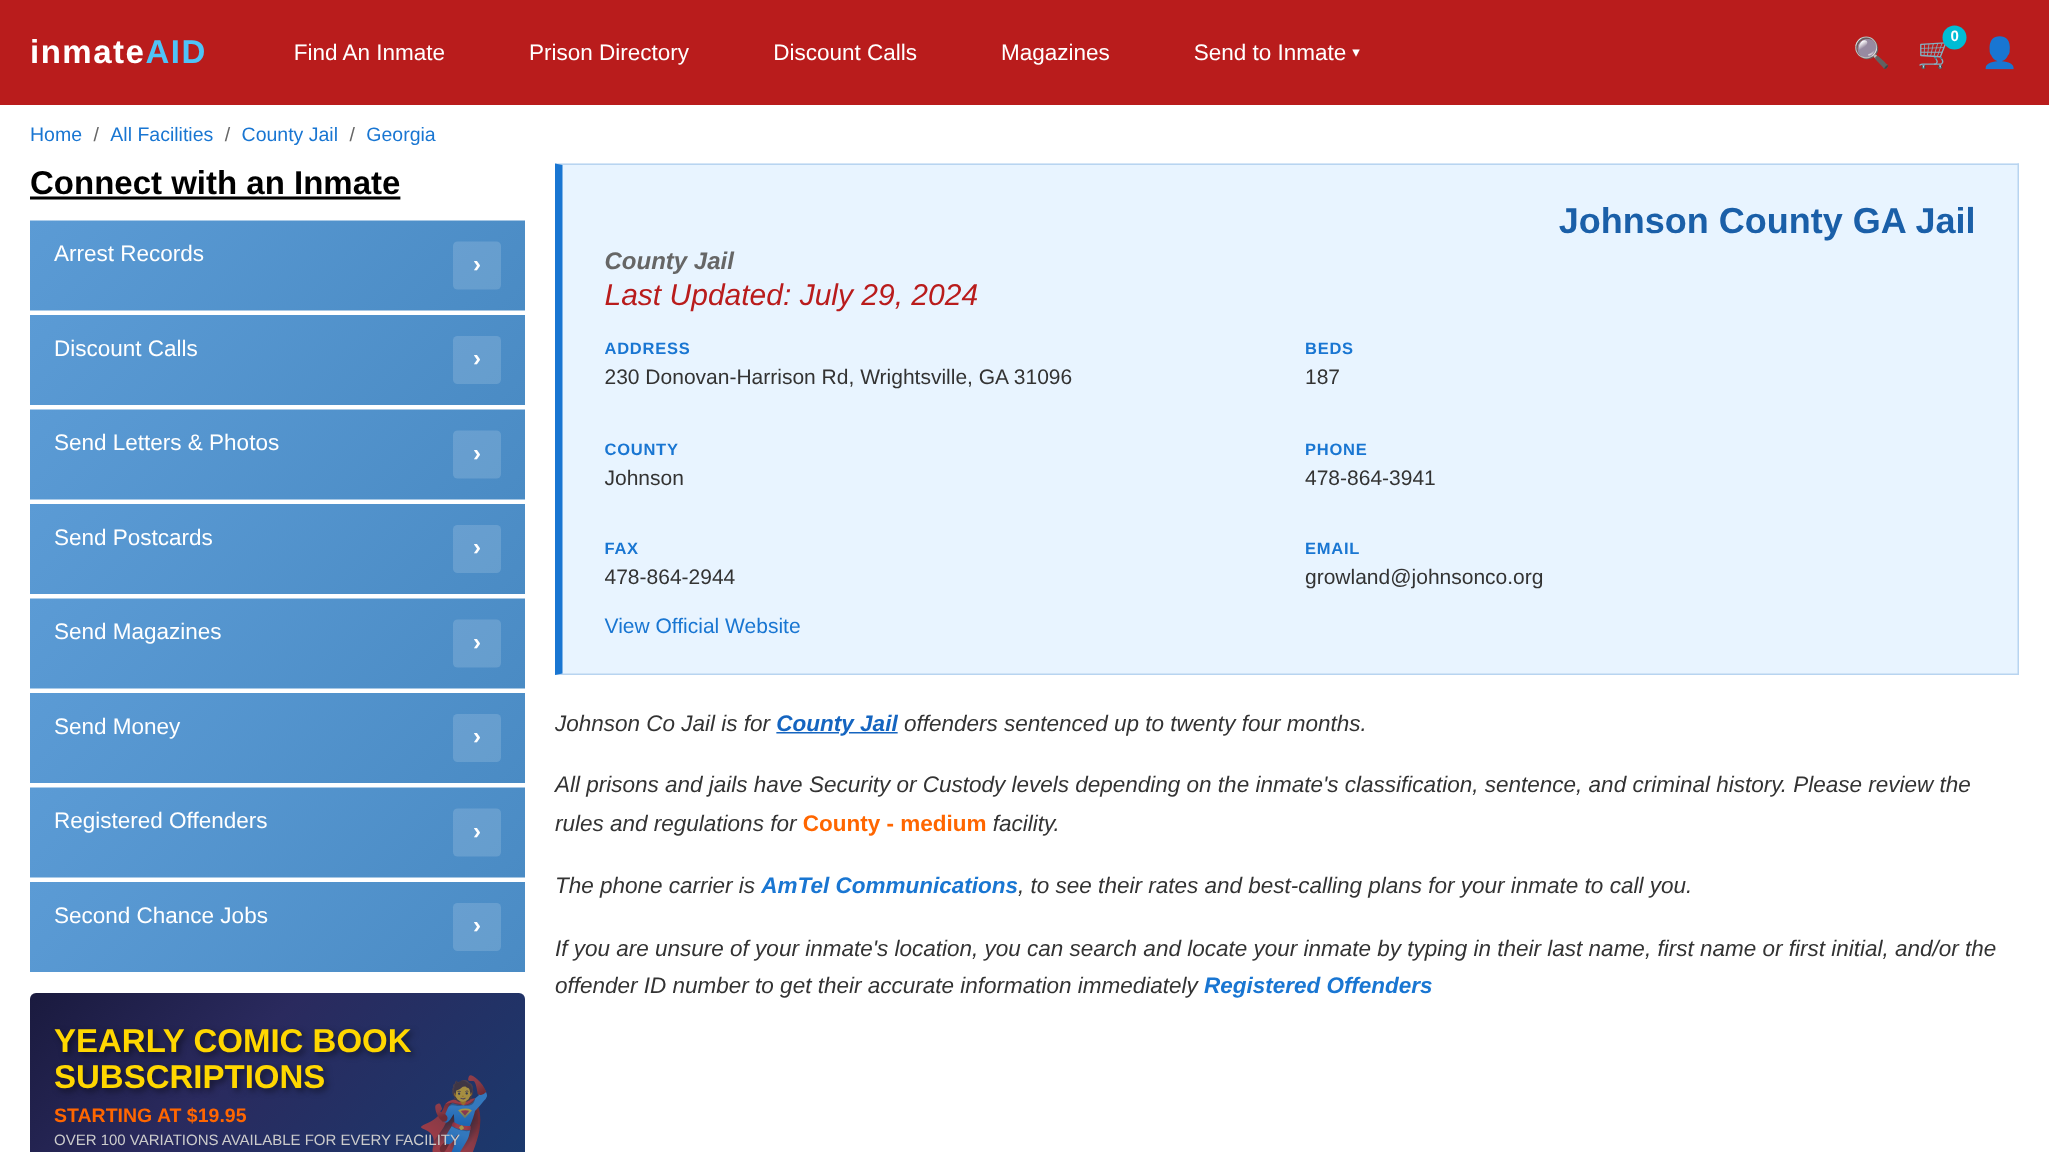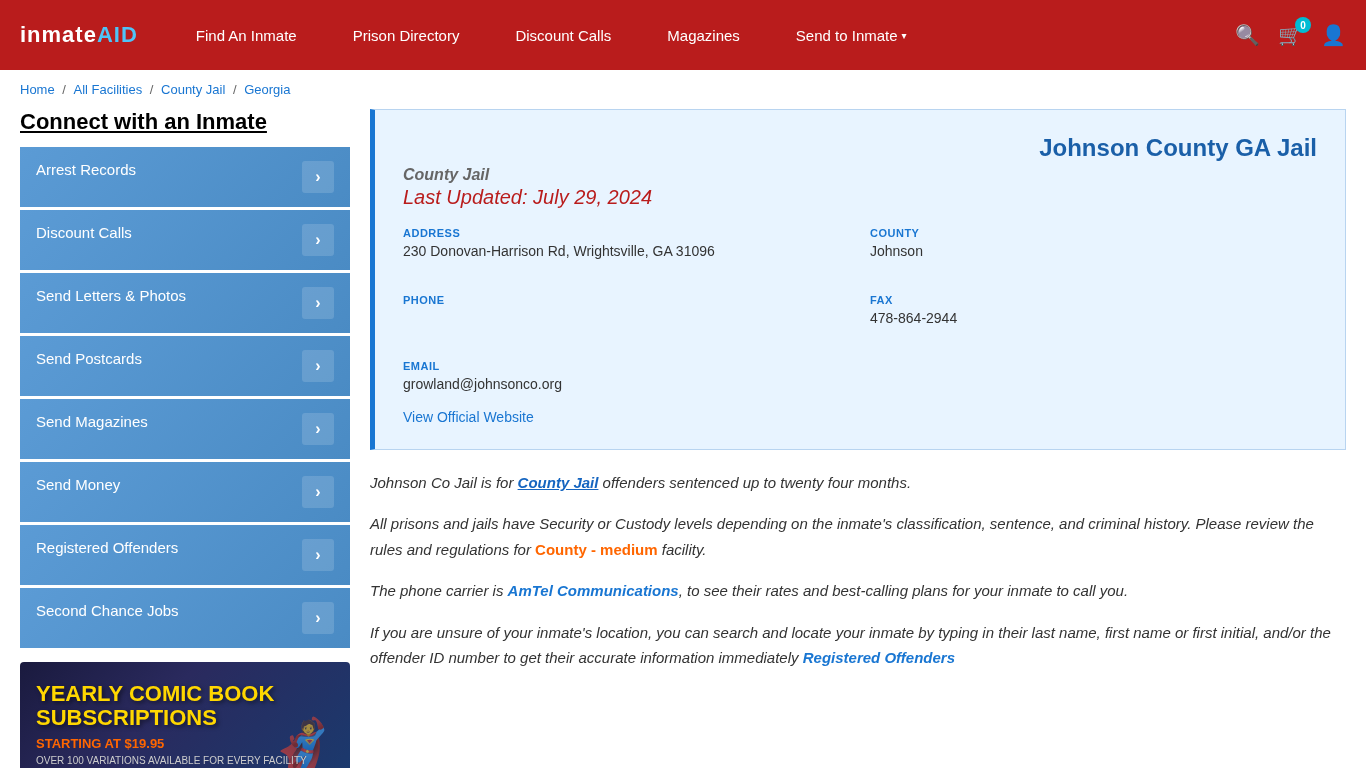--- a/index.html
+++ b/index.html
@@ -360,25 +360,30 @@
       <h1 class="facility-name">Johnson County GA Jail</h1>
       <p class="facility-type">County Jail</p>
       <p class="facility-updated">Last Updated: July 29, 2024</p>
 
       <div class="info-grid">
         <div class="info-block">
           <div class="label">ADDRESS</div>
           <div class="value">230 Donovan-Harrison Rd, Wrightsville, GA 31096</div>
         </div>
         <div class="info-block">
+          <div class="label">BEDS</div>
+          <div class="value">187</div>
+        </div>
+        <div class="info-block">
           <div class="label">COUNTY</div>
           <div class="value">Johnson</div>
         </div>
         <div class="info-block">
           <div class="label">PHONE</div>
+          <div class="value">478-864-3941</div>
         </div>
         <div class="info-block">
           <div class="label">FAX</div>
           <div class="value">478-864-2944</div>
         </div>
         <div class="info-block">
           <div class="label">EMAIL</div>
           <div class="value">growland@johnsonco.org</div>
         </div>
       </div>

